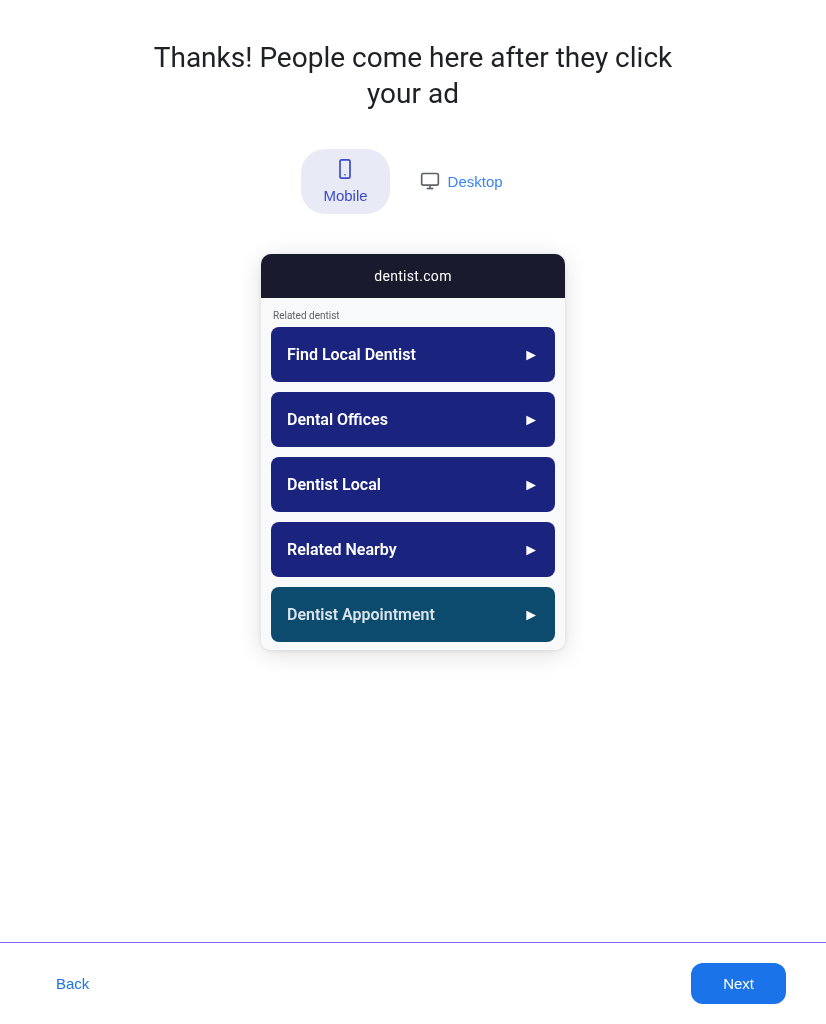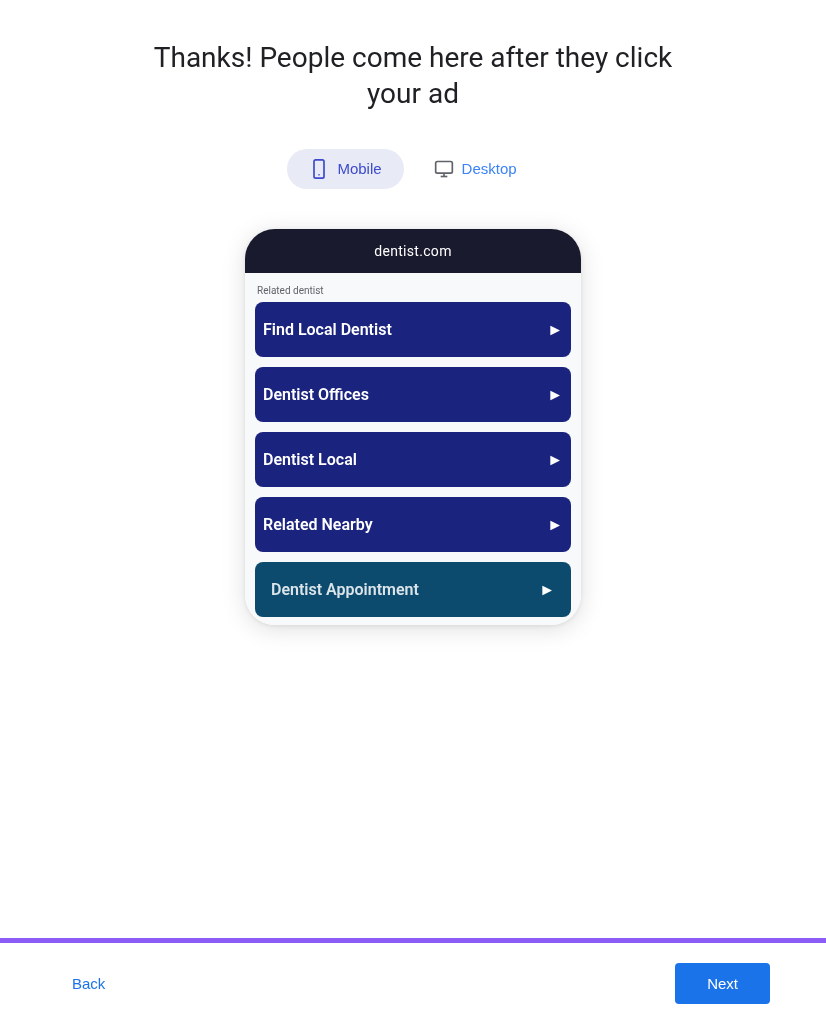--- a/index.html
+++ b/index.html
@@ -61,32 +61,33 @@
       cursor: pointer;
       font-size: 15px;
       font-weight: 500;
       border: none;
       transition: background 0.15s;
     }
 
     .tab.active {
       background: #e8eaf6;
       color: #3c4acb;
+      flex-direction: column;
     }
 
     .tab.inactive {
       background: transparent;
       color: #3b82f6;
     }
 
     
     .phone-mockup {
-      width: 336px;
+      width: 304px;
       background: #ffffff;
-      border-radius: 30px;
+      border-radius: 10px;
       box-shadow: 0 4px 24px rgba(0,0,0,0.13), 0 1px 4px rgba(0,0,0,0.08);
       overflow: hidden;
       position: relative;
     }
 
     .phone-url-bar {
       background: #1a1a2e;
       color: #ffffff;
       text-align: center;
       padding: 14px 16px;
@@ -101,21 +102,21 @@
 
     .related-searches-label {
       font-size: 10px;
       color: #5f6368;
       padding: 4px 2px 6px;
     }
 
     .search-item {
       background: #1a237e;
       border-radius: 8px;
-      padding: 18px 8px;
+      padding: 18px 16px;
       margin-bottom: 10px;
       display: flex;
       justify-content: space-between;
       align-items: center;
       cursor: pointer;
     }
 
     .search-item-text {
       font-size: 16px;
       font-weight: 600;
@@ -143,43 +144,43 @@
 
     .search-item-partial .search-item-text {
       font-size: 16px;
       font-weight: 600;
       color: rgba(255,255,255,0.85);
     }
 
     
     .footer {
       width: 100%;
-      border-top: 5px solid #8b5cf6;
-      padding: 20px 56px;
+      border-top: 1px solid #8b5cf6;
+      padding: 20px 40px;
       display: flex;
       justify-content: space-between;
       align-items: center;
     }
 
     .back-button {
       background: none;
       border: none;
       color: #1a73e8;
       font-size: 15px;
       font-weight: 500;
       cursor: pointer;
       padding: 10px 16px;
       border-radius: 4px;
     }
 
     .next-button {
       background: #1a73e8;
       color: #ffffff;
       border: none;
-      border-radius: 4px;
+      border-radius: 12px;
       font-size: 15px;
       font-weight: 500;
       padding: 12px 32px;
       cursor: pointer;
     }
 
     
     .mobile-icon-svg {
       width: 20px;
       height: 20px;
@@ -224,21 +225,21 @@
       </div>
       <div class="phone-content">
         <div class="related-searches-label">Related dentist</div>
 
         <div class="search-item">
           <span class="search-item-text">Find Local Dentist</span>
           <span class="search-item-arrow">►</span>
         </div>
 
         <div class="search-item">
-          <span class="search-item-text">Dentist Offices</span>
+          <span class="search-item-text">Dental Offices</span>
           <span class="search-item-arrow">►</span>
         </div>
 
         <div class="search-item">
           <span class="search-item-text">Dentist Local</span>
           <span class="search-item-arrow">►</span>
         </div>
 
         <div class="search-item">
           <span class="search-item-text">Related Nearby</span>

